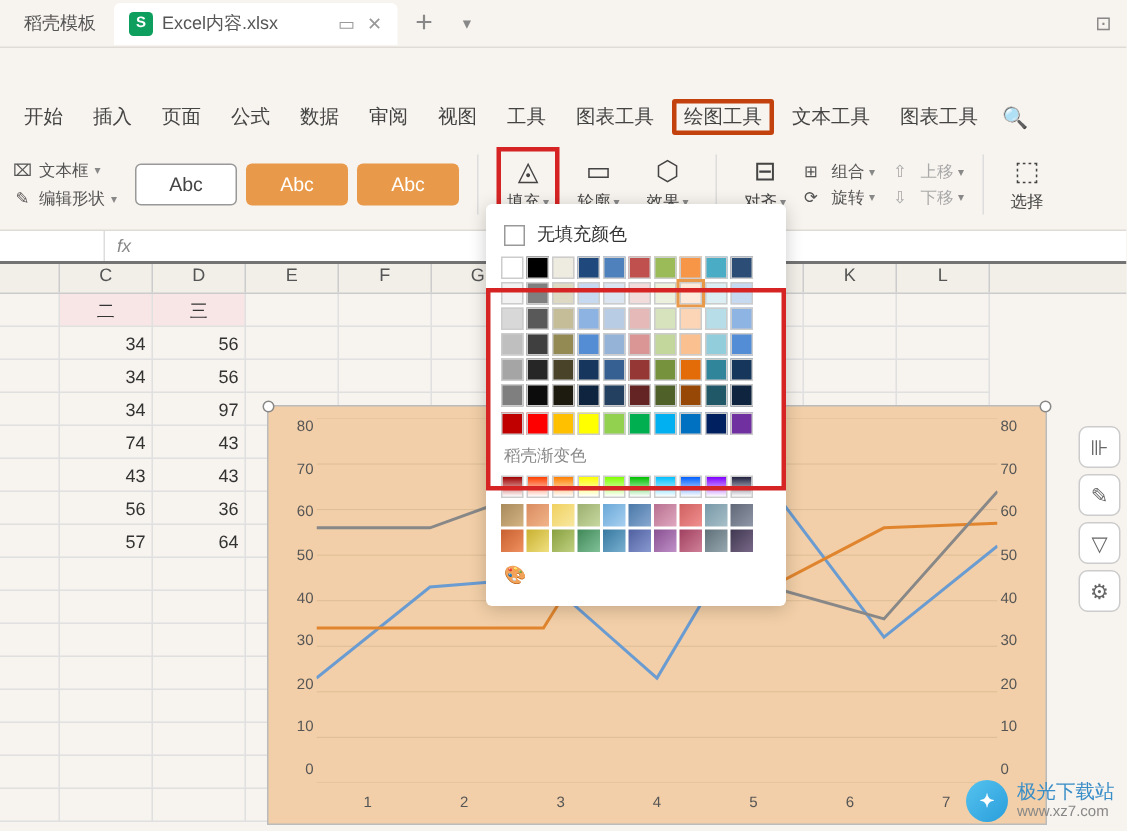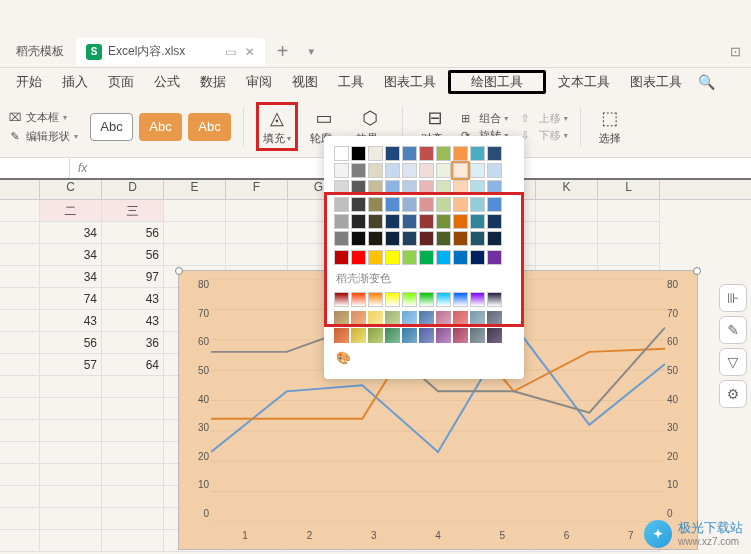--- a/index.html
+++ b/index.html
@@ -1,36 +1,36 @@
 <!DOCTYPE html>
 <html><head>
 <meta charset="utf-8">
 <style>
 * { box-sizing: border-box; margin: 0; padding: 0; font-family: "Microsoft YaHei", sans-serif; }
 body { width: 751px; height: 554px; overflow: hidden; background: #f7f3ee; position: relative; }
 
-.tabs { height: 32px; display: flex; align-items: center; background: #f7f3ee; border-bottom: 1px solid #e0dcd5; padding-left: 6px; margin-top: 36px; }
+.tabs { height: 32px; display: flex; align-items: center; background: #f7f3ee; border-bottom: 1px solid #e0dcd5; padding-left: 6px; }
 .tab { height: 28px; padding: 0 10px; display: flex; align-items: center; font-size: 12px; color: #555; border-radius: 4px 4px 0 0; margin-right: 2px; }
 .tab.active { background: #fff; }
 .tab-icon { width: 16px; height: 16px; background: #0e9e5e; border-radius: 3px; color: #fff; display: inline-flex; align-items: center; justify-content: center; font-size: 10px; margin-right: 6px; font-weight: bold; }
 .tab-close { margin-left: 8px; color: #999; font-size: 12px; }
 .tab-add { font-size: 20px; color: #888; padding: 0 10px; }
 .tab-ctrl { margin-left: auto; padding: 0 10px; color: #888; font-size: 13px; }
 
-.menu { height: 28px; display: flex; align-items: center; padding: 0 8px; background: #f7f3ee; gap: 4px; }
+.menu { height: 28px; display: flex; align-items: center; padding: 0 8px; background: #f7f3ee; gap: 4px; margin-top: 32px; }
 .menu-item { padding: 2px 8px; font-size: 13px; color: #444; cursor: pointer; }
-.menu-item.hl { border: 3px solid #000000; border-radius: 2px; padding: 0 20px; }
+.menu-item.hl { border: 3px solid #c2410c; border-radius: 2px; padding: 0 5px; }
 .menu-search { margin-left: 4px; color: #888; font-size: 14px; }
 
 .toolbar { height: 62px; display: flex; align-items: center; background: #f7f3ee; border-bottom: 1px solid #e0dcd5; padding: 0 8px; gap: 6px; }
 .tb-left { display: flex; flex-direction: column; gap: 4px; font-size: 11px; color: #555; }
 .tb-left-item { display: flex; align-items: center; gap: 4px; }
 .tb-small-icon { width: 14px; height: 14px; display: inline-flex; align-items: center; justify-content: center; }
 .abc-group { display: flex; gap: 6px; margin-left: 6px; }
-.abc-btn { width: 43px; height: 28px; border-radius: 4px; display: flex; align-items: center; justify-content: center; font-size: 13px; }
+.abc-btn { width: 68px; height: 28px; border-radius: 4px; display: flex; align-items: center; justify-content: center; font-size: 13px; }
 .abc1 { border: 1px solid #999; color: #444; background: #fff; }
 .abc2 { background: #e89a4a; color: #fff; }
 .abc3 { background: #e89a4a; color: #fff; }
 .tb-sep { width: 1px; height: 40px; background: #ddd; margin: 0 6px; }
 .tb-btn { display: flex; flex-direction: column; align-items: center; font-size: 11px; color: #444; padding: 0 6px; gap: 2px; position: relative; cursor: pointer; }
 .tb-btn-icon { width: 22px; height: 22px; display: flex; align-items: center; justify-content: center; font-size: 18px; }
 .tb-btn-label { display: flex; align-items: center; gap: 2px; }
 .tb-btn-caret { font-size: 8px; color: #888; }
 .fill-hl { border: 3px solid #d62424; padding: 2px 4px; }
 .combo-item { display: flex; align-items: center; gap: 3px; }
@@ -459,20 +459,24 @@
 </div>
 
 <div class="float-tools">
   <div class="ft-btn">⊪</div>
   <div class="ft-btn">✎</div>
   <div class="ft-btn">▽</div>
   <div class="ft-btn">⚙</div>
 </div>
 
 <div class="fill-popup">
+  <div class="fp-opt">
+      <span class="fp-check"></span>
+      <span>无填充颜色</span>
+    </div>
   <div class="swatches" id="theme-sw">
       <div class="sw" style="background: rgb(255, 255, 255);"></div>
       <div class="sw" style="background: rgb(0, 0, 0);"></div>
       <div class="sw" style="background: rgb(238, 236, 225);"></div>
       <div class="sw" style="background: rgb(31, 73, 125);"></div>
       <div class="sw" style="background: rgb(79, 129, 189);"></div>
       <div class="sw" style="background: rgb(192, 80, 77);"></div>
       <div class="sw" style="background: rgb(155, 187, 89);"></div>
       <div class="sw" style="background: rgb(247, 150, 70);"></div>
       <div class="sw" style="background: rgb(75, 172, 198);"></div>

